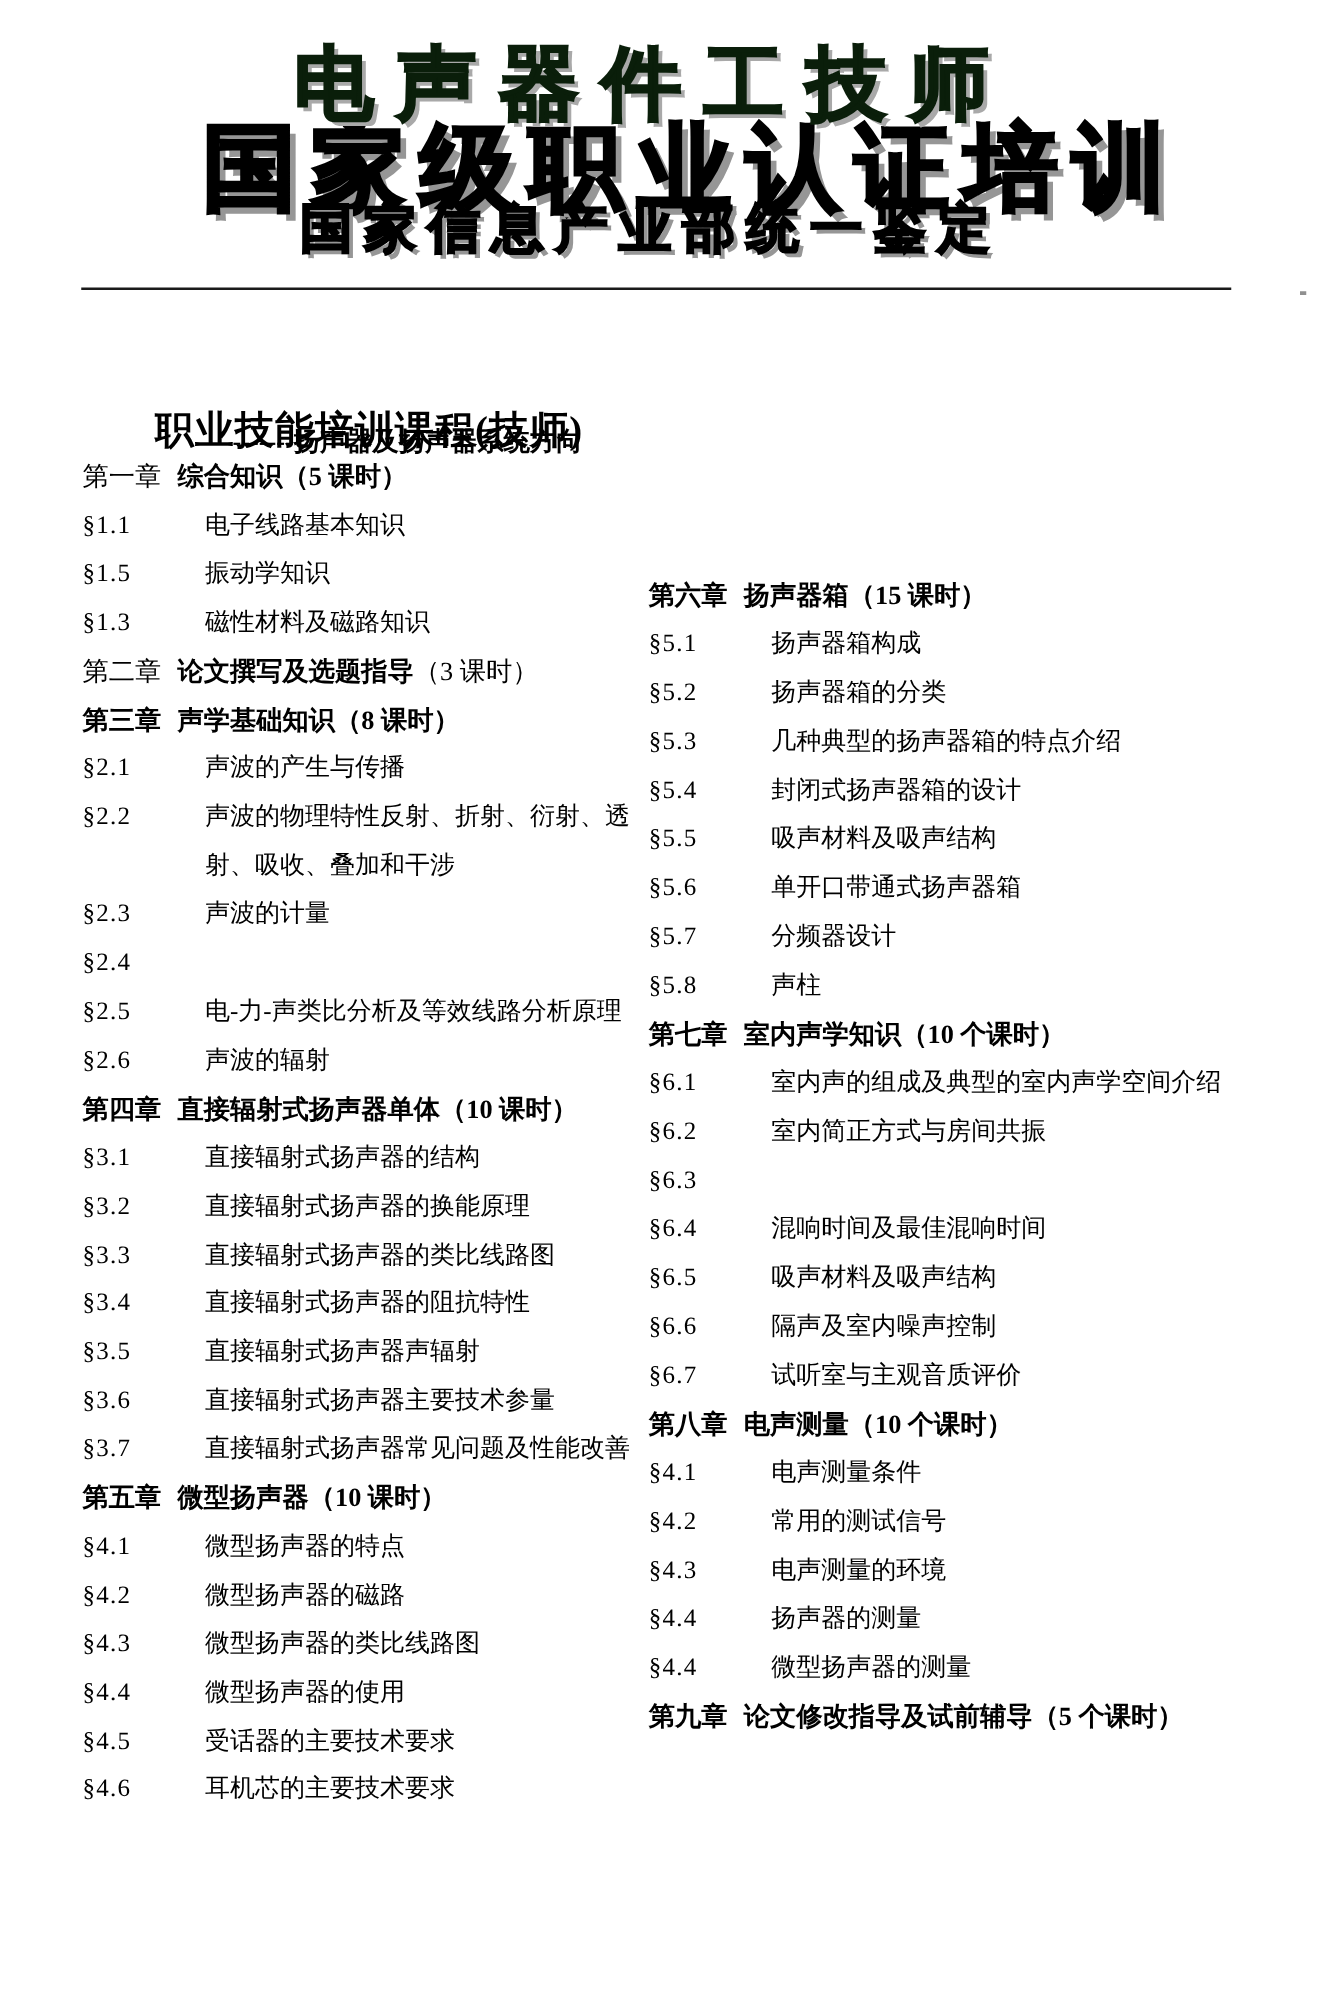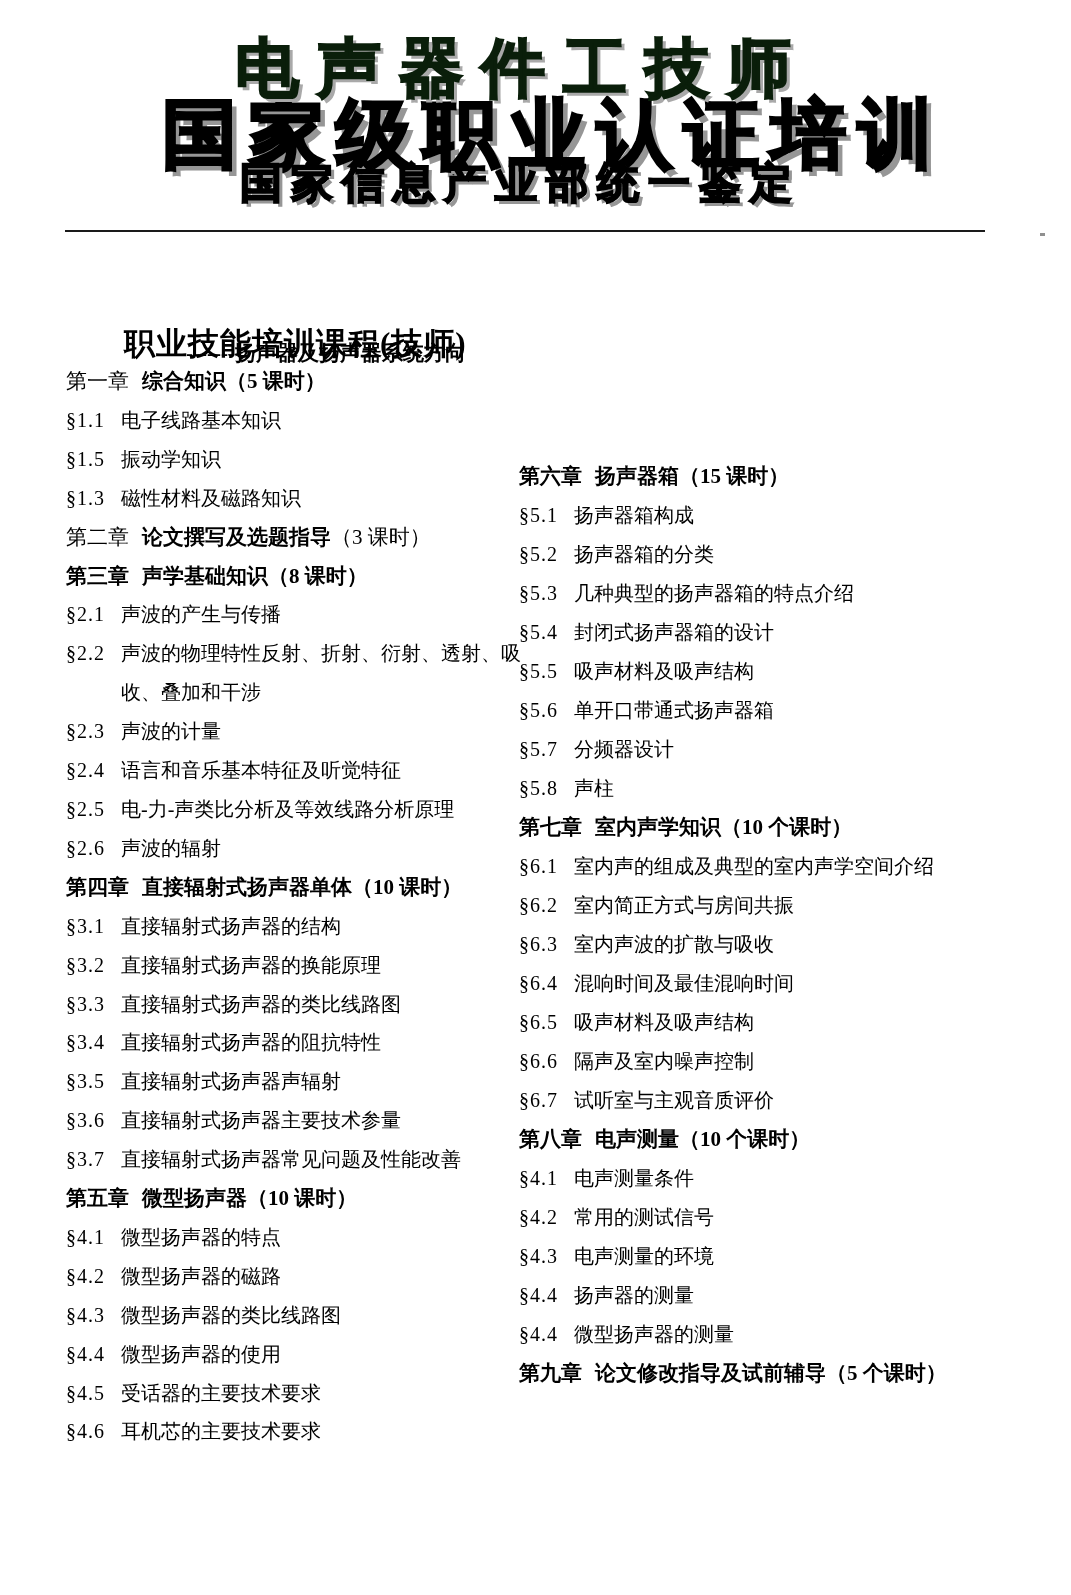--- a/index.html
+++ b/index.html
@@ -85,21 +85,21 @@
   }
   .col-left  { left: 66px;  top: 362px; width: 458px; line-height: 38.9px; }
   .col-right { left: 519px; top: 457px; width: 486px; line-height: 39px; }
 
   .entry { display: flex; align-items: baseline; }
   .entry.section .num {
     flex: 0 0 55px;
     white-space: nowrap;
     letter-spacing: 1px;
   }
-  .entry.section .txt { flex: 1 1 auto; }
+  .entry.section .txt { flex: 1 1 auto; margin-left: 43px; }
 
   .entry.chapter {
     display: block;
     font-size: 21px;
     font-weight: bold;
     white-space: nowrap;
   }
   .entry.chapter .num { margin-right: 13px; }
   .entry.chapter .num.normal-weight,
   .entry.chapter .paren.normal-weight { font-weight: normal; }
@@ -142,21 +142,20 @@
       <div class="entry section">
         <span class="num">§2.2</span>
         <span class="txt">声波的物理特性反射、折射、衍射、透射、吸收、叠加和干涉</span>
       </div>
       <div class="entry section">
         <span class="num">§2.3</span>
         <span class="txt">声波的计量</span>
       </div>
       <div class="entry section">
         <span class="num">§2.4</span>
-        <span class="txt">语言和音乐基本特征及听觉特征</span>
       </div>
       <div class="entry section">
         <span class="num">§2.5</span>
         <span class="txt">电-力-声类比分析及等效线路分析原理</span>
       </div>
       <div class="entry section">
         <span class="num">§2.6</span>
         <span class="txt">声波的辐射</span>
       </div>
       <div class="entry chapter"><span class="num">第四章</span><span class="txt">直接辐射式扬声器单体</span><span class="paren">（10 课时）</span></div>
@@ -252,21 +251,20 @@
       <div class="entry section">
         <span class="num">§6.1</span>
         <span class="txt">室内声的组成及典型的室内声学空间介绍</span>
       </div>
       <div class="entry section">
         <span class="num">§6.2</span>
         <span class="txt">室内简正方式与房间共振</span>
       </div>
       <div class="entry section">
         <span class="num">§6.3</span>
-        <span class="txt">室内声波的扩散与吸收</span>
       </div>
       <div class="entry section">
         <span class="num">§6.4</span>
         <span class="txt">混响时间及最佳混响时间</span>
       </div>
       <div class="entry section">
         <span class="num">§6.5</span>
         <span class="txt">吸声材料及吸声结构</span>
       </div>
       <div class="entry section">

